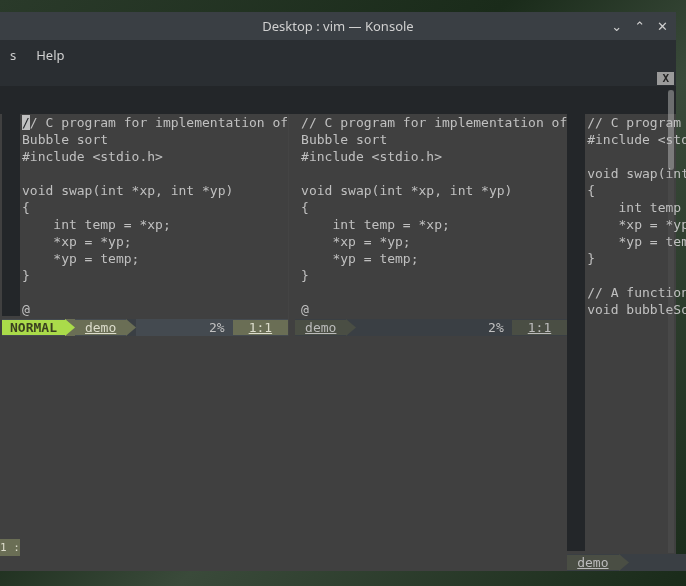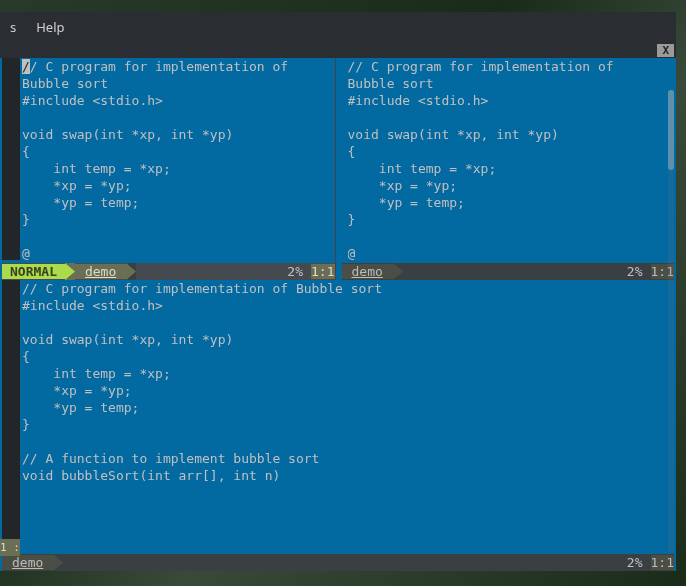--- a/index.html
+++ b/index.html
@@ -71,23 +71,23 @@
   background: #9a9a9a;
   color: #222;
   font-size: 11px;
   padding: 0 5px;
   font-weight: bold;
   cursor: pointer;
 }
 .editor {
   flex: 1;
   display: flex;
-  flex-direction: column;
-  background: #0369a1;
+  background: #404040;
   padding: 0 2px;
+  margin-top: 28px;
 }
 .top-splits {
   display: flex;
   height: 222px;
 }
 .pane {
   position: relative;
   display: flex;
   flex-direction: column;
 }
@@ -133,21 +133,22 @@
   color: #dcdccc;
   padding: 0 10px;
   text-decoration: underline;
 }
 .statusline .tri2 { color:#6a6e55; background:#3a3f44; }
 .statusline .spacer { flex: 1; }
 .statusline .pct { color: #c0c0c0; padding: 0 8px; }
 .statusline .pos {
   background: #6a6e55;
   color: #dcdccc;
-  padding: 0 0;
+  padding: 0 16px;
+  text-decoration: underline;
 }
 .statusline.inactive .file { background:#4a4e44; color:#bbb; }
 .statusline.inactive .tri2 { color:#4a4e44; }
 .statusline.inactive .pos { background:#4a4e44; color:#bbb; }
 .bottom-pane {
   flex: 1;
   display: flex;
   flex-direction: column;
 }
 .vborder {
@@ -185,20 +186,28 @@
 }
 svg.tri { width: 10px; height: 17px; display: block; }
 </style>
 </head>
 <body>
 
 <div class="forest-bg"></div>
 
 <div class="window">
 
+  <div class="titlebar">
+    <span>Desktop : vim — Konsole</span>
+    <div class="controls">
+      <span>⌄</span>
+      <span>⌃</span>
+      <span>✕</span>
+    </div>
+  </div>
 
   <div class="menubar">
     <div class="item">s</div>
     <div class="item">Help</div>
   </div>
 
   <div class="tabbar">
     <div class="close-tab">X</div>
   </div>
 

